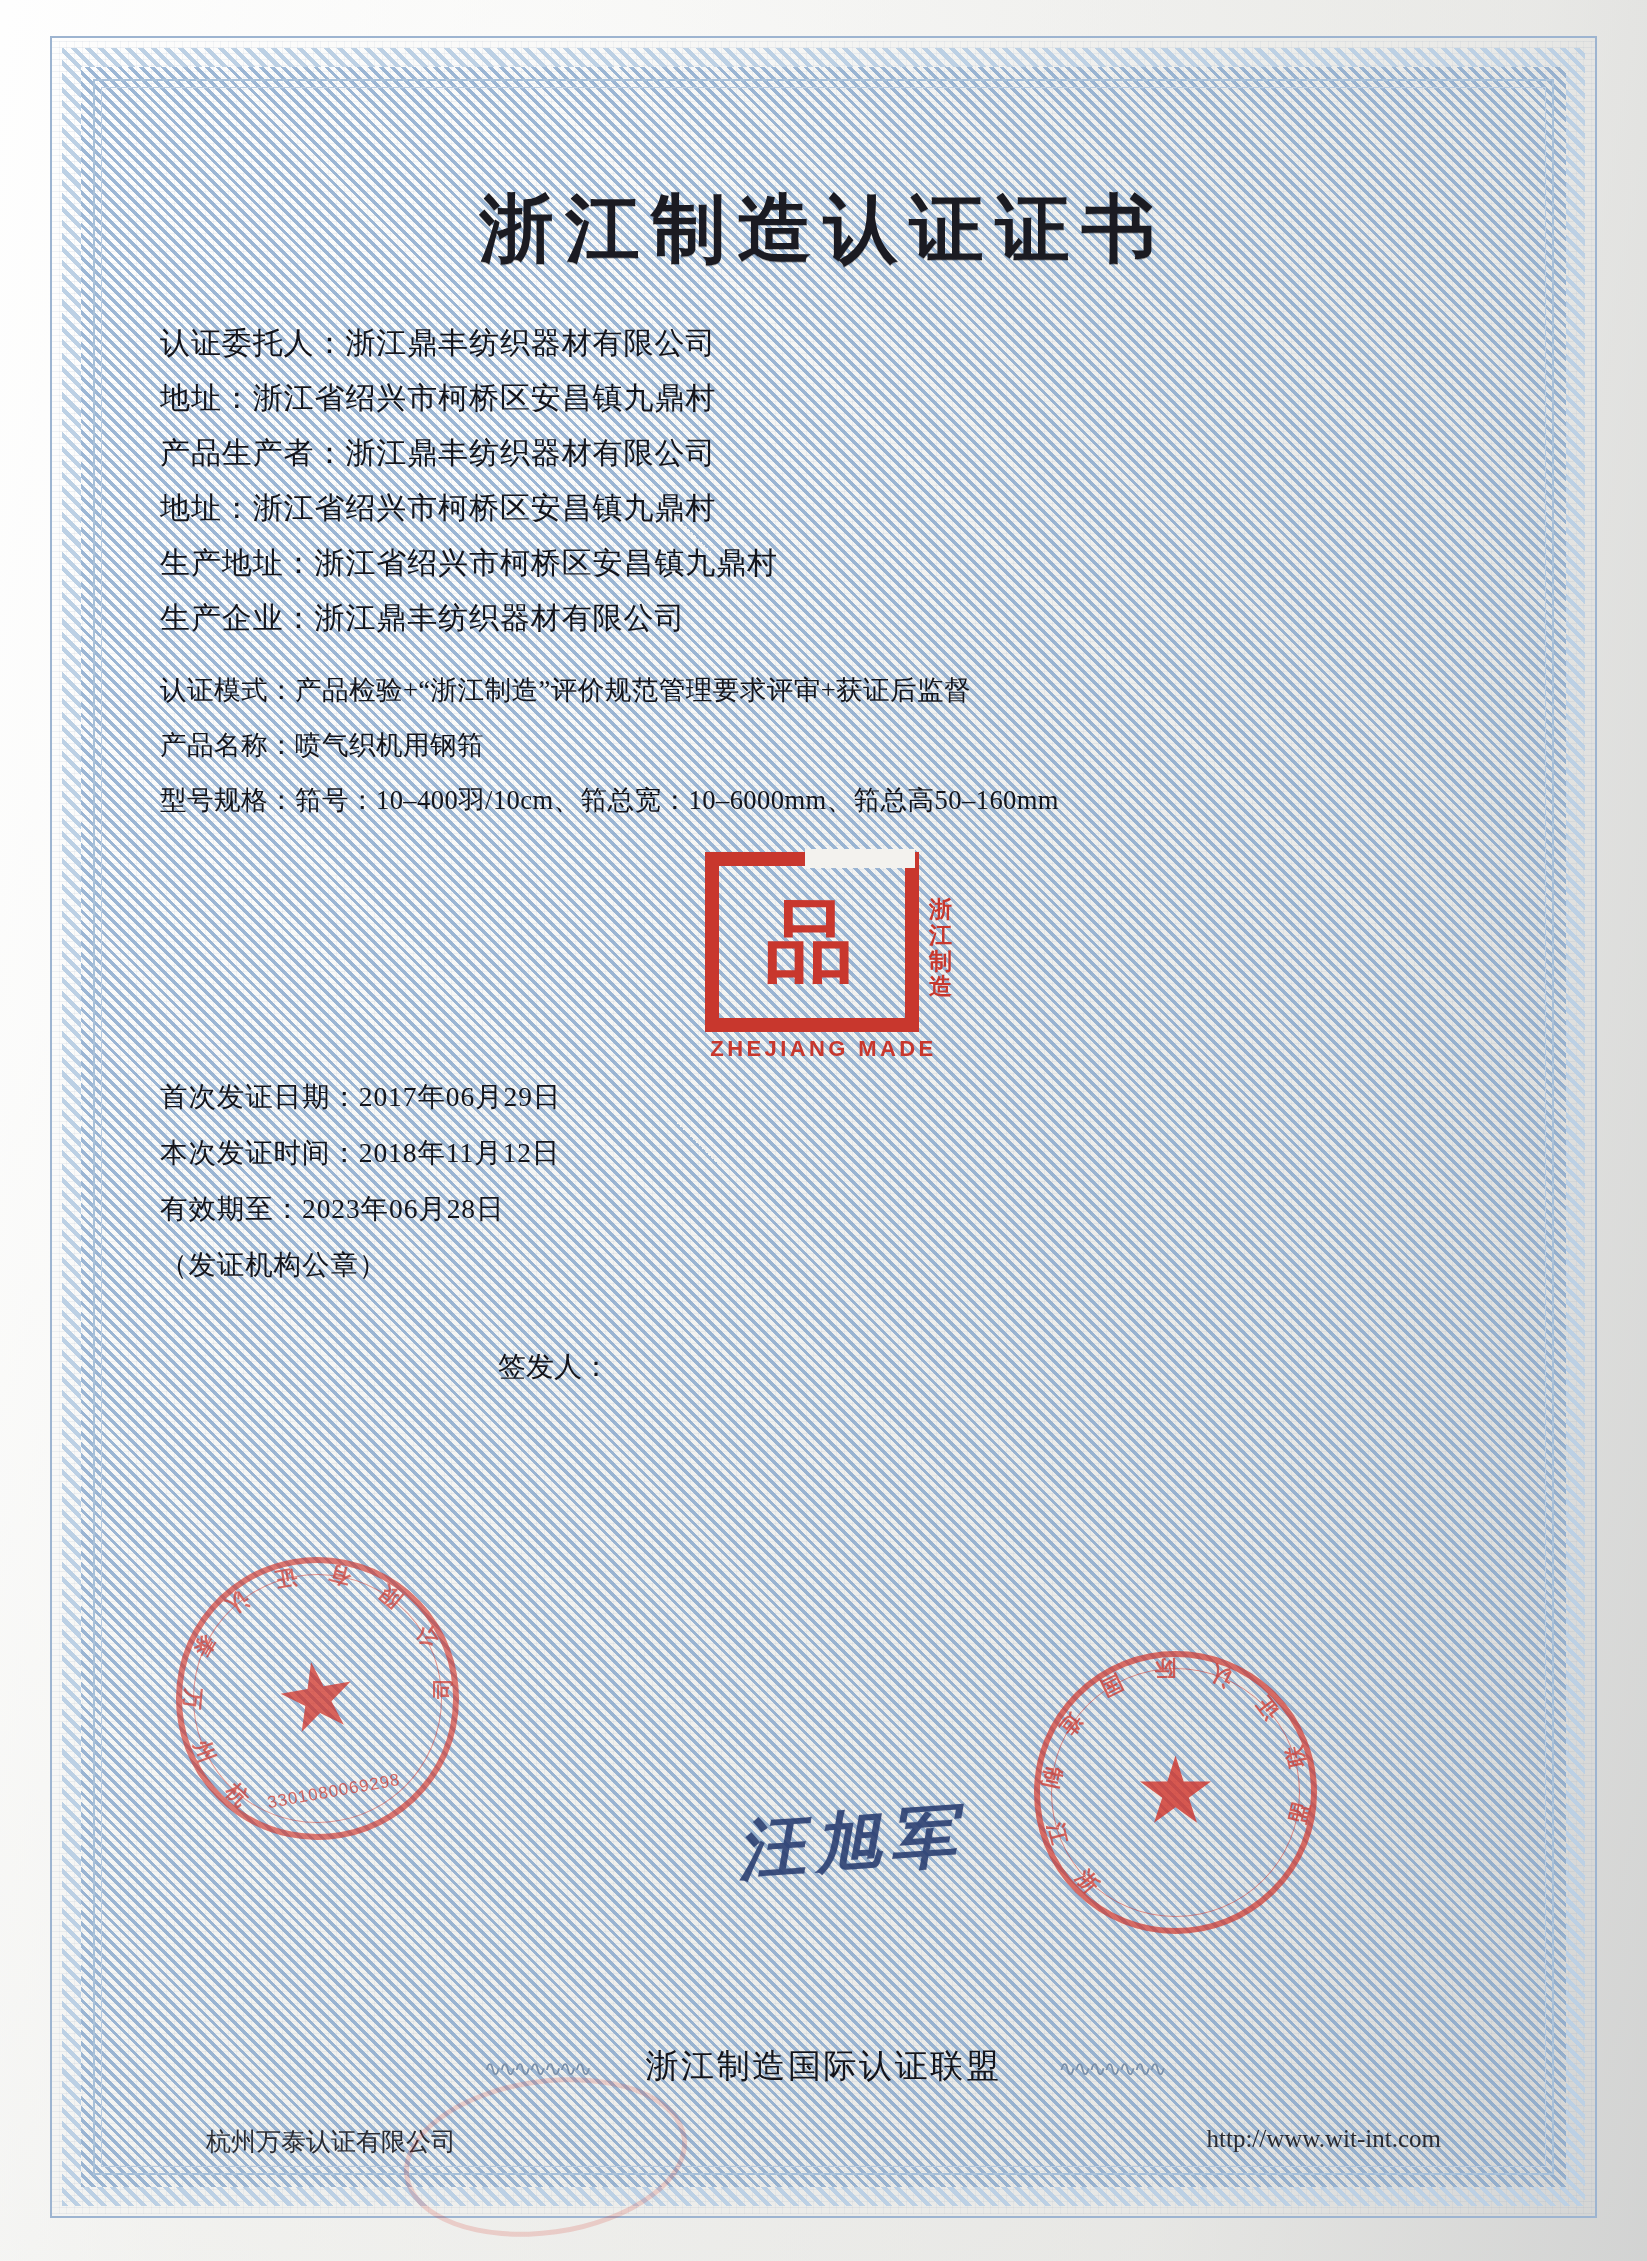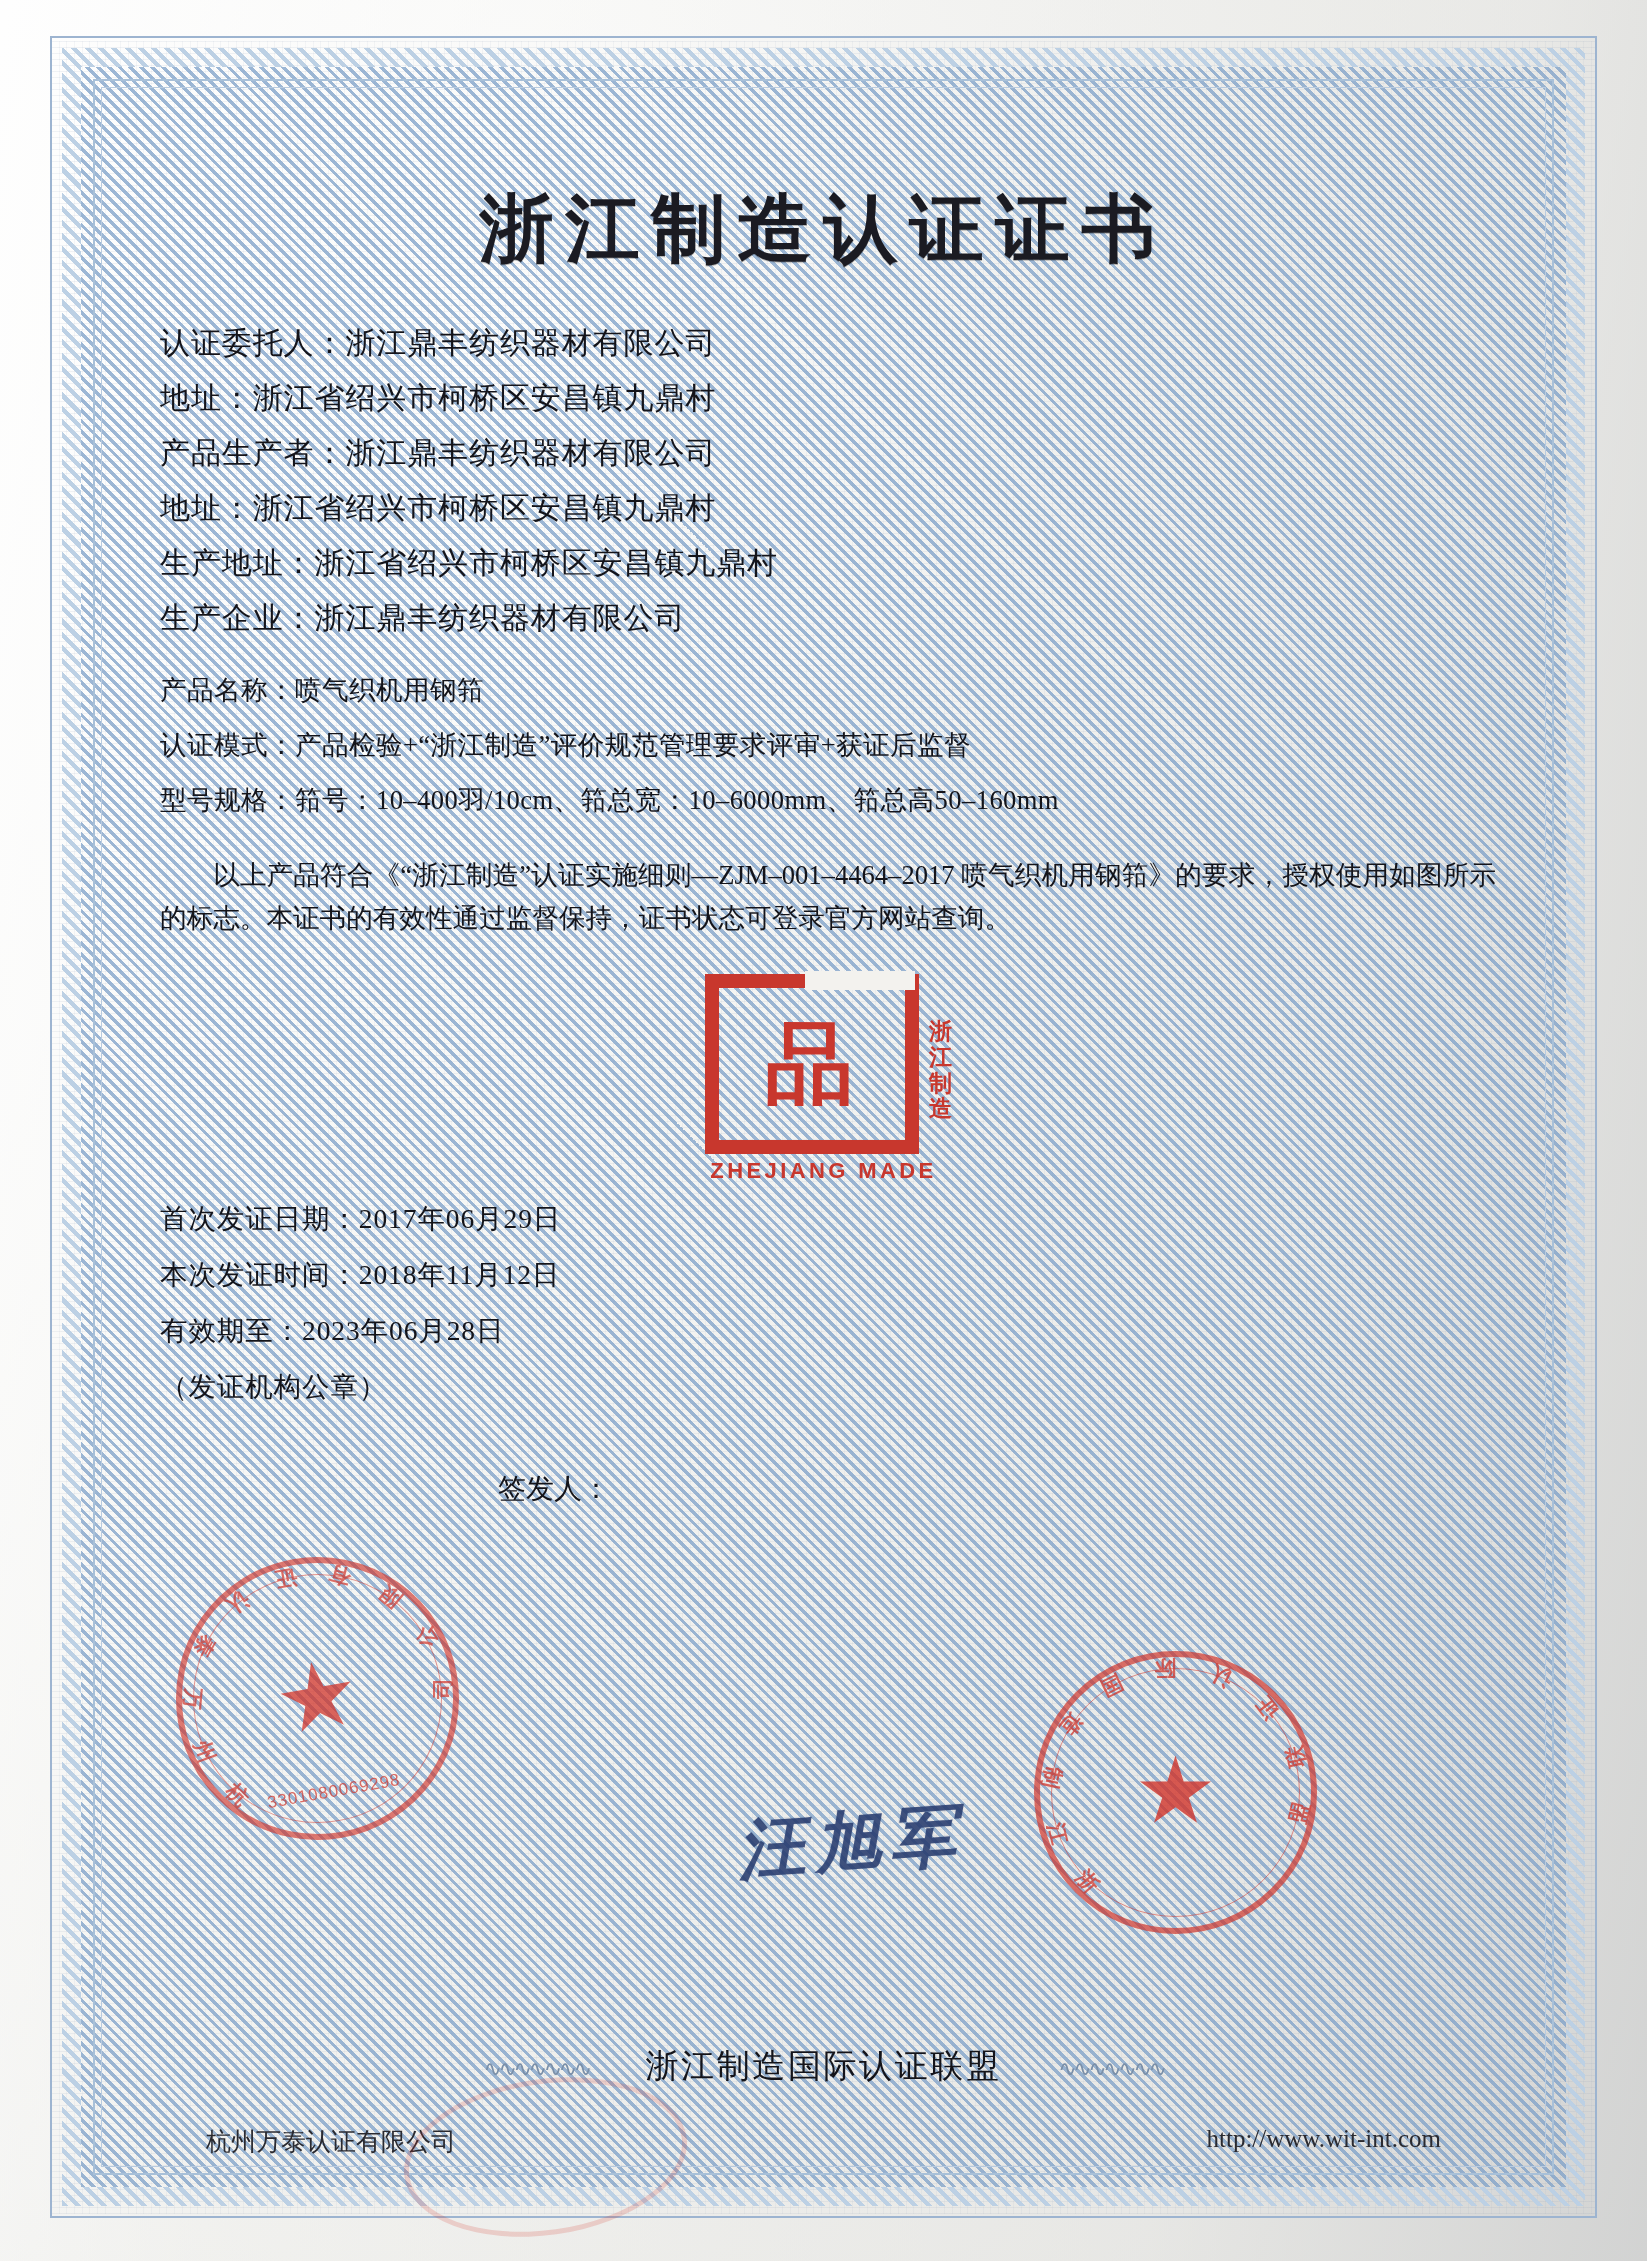--- a/index.html
+++ b/index.html
@@ -305,33 +305,30 @@
       <div class="row">
         <span class="lbl">生产地址：</span><span class="val">浙江省绍兴市柯桥区安昌镇九鼎村</span>
       </div>
       <div class="row">
         <span class="lbl">生产企业：</span><span class="val">浙江鼎丰纺织器材有限公司</span>
       </div>
     </div>
 
     <div class="block-b">
       <div class="row2">
+        <span>认证模式：</span><span>产品检验+“浙江制造”评价规范管理要求评审+获证后监督</span>
+      </div>
+      <div class="row2">
         <span>产品名称：</span><span>喷气织机用钢筘</span>
-      </div>
-      <div class="row2">
-        <span>认证模式：</span><span>产品检验+“浙江制造”评价规范管理要求评审+获证后监督</span>
       </div>
       <div class="row2">
         <span>型号规格：</span><span>筘号：10–400羽/10cm、筘总宽：10–6000mm、筘总高50–160mm</span>
       </div>
     </div>
 
-    <div class="para">
-      <span class="indent"></span><span>以上产品符合《“浙江制造”认证实施细则—ZJM–001–4464–2017 喷气织机用钢筘》的要求，授权使用如图所示的标志。本证书的有效性通过监督保持，证书状态可登录官方网站查询。</span>
-    </div>
 
     <div class="logo-wrap">
       <div class="logo">
         <div class="box"></div>
         <div class="notch"></div>
         <div class="seal">品</div>
         <div class="side-text">
           <div>浙江</div>
           <div>制造</div>
         </div>

